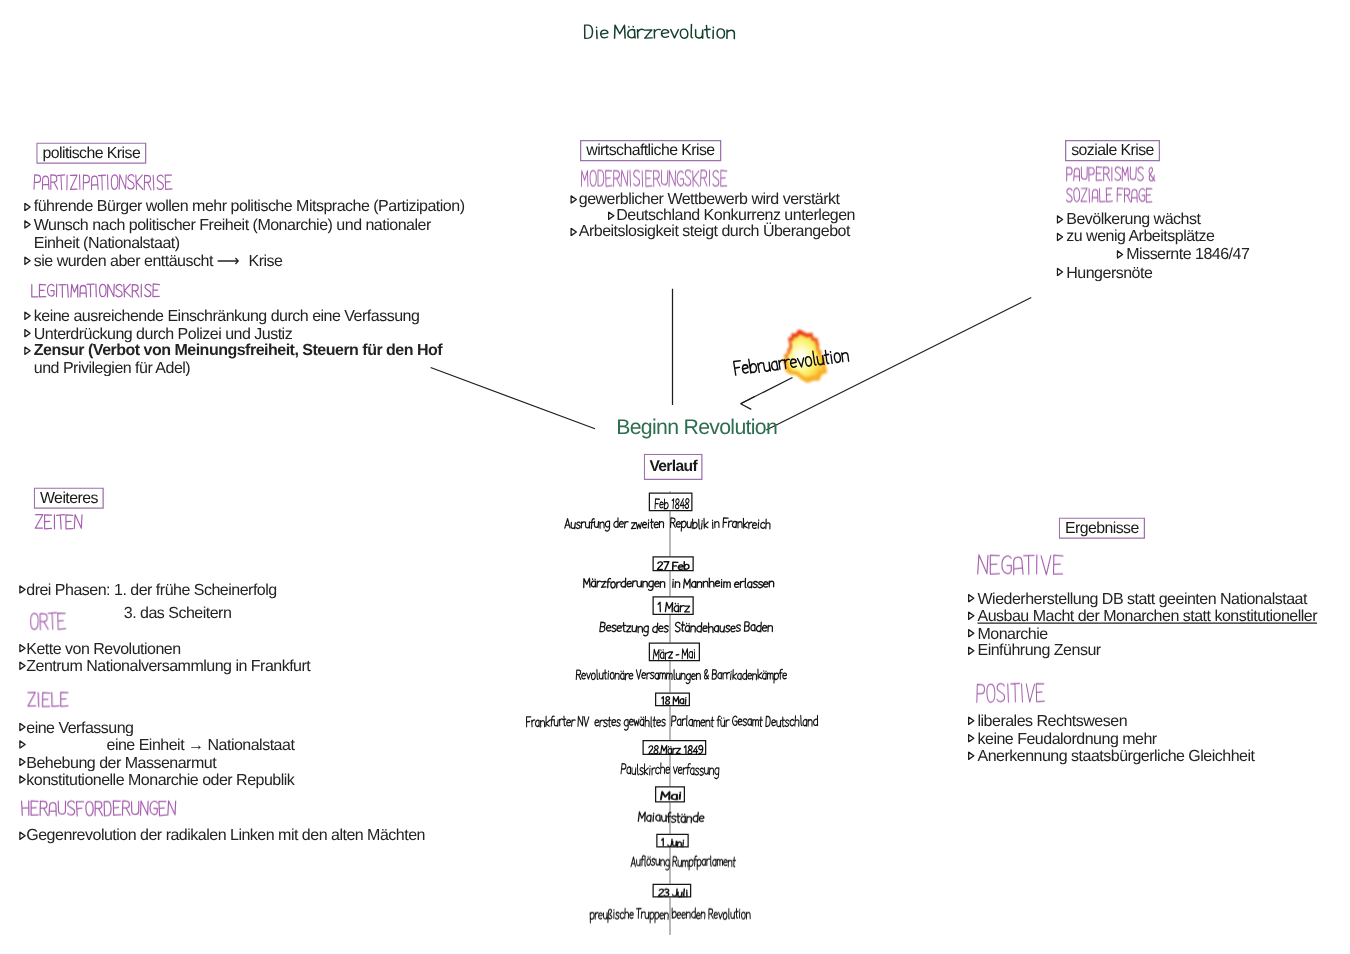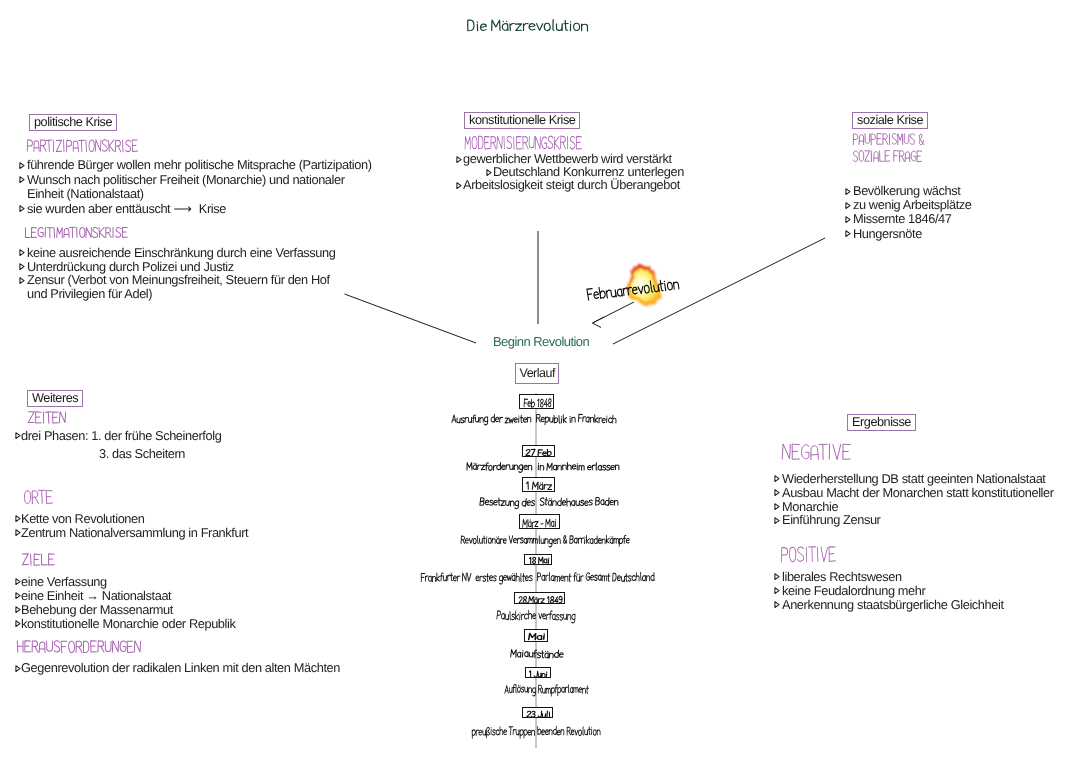--- a/index.html
+++ b/index.html
@@ -47,21 +47,21 @@
     width:6px;
     height:100%;
     line-height:inherit;
   }
   .bl .row .bullet svg{position:absolute;left:0;top:50%;margin-top:-3.6px;}
 
   
   .green-node{
     position:absolute;
     color:#2d6e4f;
-    font-size:13px;
+    font-size:17px;
     letter-spacing:-0.55px;
     transform:translateZ(0);
     line-height:14px;
     white-space:nowrap;
     font-family:"Liberation Sans",sans-serif;
   }
   .verlauf{
     position:absolute;
     border:1px solid #9c72ab;
     color:#1a1a1a;
@@ -136,30 +136,30 @@
       <div class="row" style="line-height:13.7px;"><span class="bullet" style="left:-8.5px">
           <svg width="6" height="7.2" viewBox="0 0 6 7.2" aria-hidden="true">
             <path d="M0.9 0.7 L5.1 3.6 L0.9 6.5 Z" fill="none" stroke="#1e1e1e" stroke-width="1.05" stroke-linejoin="round"></path>
           </svg>
         </span><span>keine ausreichende Einschränkung durch eine Verfassung</span></div>
       <div class="row" style="line-height:13.7px;"><span class="bullet" style="left:-8.5px">
           <svg width="6" height="7.2" viewBox="0 0 6 7.2" aria-hidden="true">
             <path d="M0.9 0.7 L5.1 3.6 L0.9 6.5 Z" fill="none" stroke="#1e1e1e" stroke-width="1.05" stroke-linejoin="round"></path>
           </svg>
         </span><span>Unterdrückung durch Polizei und Justiz</span></div>
-      <div class="row" style="line-height:13.7px;"><span class="bullet" style="left:-8.5px">
+      <div class="row" style="line-height:13.7px;font-weight:bold;"><span class="bullet" style="left:-8.5px">
           <svg width="6" height="7.2" viewBox="0 0 6 7.2" aria-hidden="true">
             <path d="M0.9 0.7 L5.1 3.6 L0.9 6.5 Z" fill="none" stroke="#1e1e1e" stroke-width="1.05" stroke-linejoin="round"></path>
           </svg>
         </span><span>Zensur (Verbot von Meinungsfreiheit, Steuern für den Hof</span></div>
       <div class="row" style="line-height:13.7px;"><span>und Privilegien für Adel)</span></div>
     </div>
   </div>
 <div id="col-economic" class="abs" style="left:0;top:0;">
-    <div class="boxlabel" style="left:464px;top:112px">konstitutionelle Krise</div>
+    <div class="boxlabel" style="left:464px;top:112px">wirtschaftliche Krise</div>
     <svg class="hw" width="121.5" height="27.3" style="left:464px;top:132px">
       <path transform="translate(0.6,3.90) scale(0.6831,0.9286)" fill="none" stroke="#a55fae" stroke-width="1.08" stroke-linecap="round" stroke-linejoin="round" d="M0.72 14.16 L1.18 0.65 L4.50 8.94 L7.88 0.73 L8.42 14.13 M14.32 0.55 C11.32 0.68 10.76 4.08 10.89 7.38 C11.03 11.38 12.16 14.17 14.56 13.94 C17.16 13.72 18.23 10.91 18.19 6.91 C18.15 3.01 17.02 0.42 14.32 0.55 Z M20.19 13.78 L20.19 0.38 L23.69 0.43 C27.90 0.86 28.17 12.76 23.79 13.63 L20.19 13.78 M36.20 0.79 L29.09 0.68 L29.67 14.17 L36.75 13.58 M29.38 7.28 L34.57 6.84 M38.55 14.12 L38.64 0.72 L42.54 0.89 C46.15 1.16 46.29 6.96 42.69 7.29 L38.74 7.32 M41.99 7.40 L46.05 14.07 M47.22 13.92 L48.03 0.43 L54.43 13.64 L55.13 0.75 M57.63 0.44 L58.24 13.93 M68.66 1.99 C67.20 -0.47 62.30 -0.16 61.99 3.35 C61.68 7.06 68.66 6.09 68.95 10.09 C69.25 13.88 63.57 14.82 61.90 11.96 M71.88 0.81 L72.39 14.31 M83.18 1.03 L76.08 0.74 L76.31 14.24 L83.41 13.83 M76.20 7.34 L81.40 7.03 M85.56 14.26 L85.19 0.86 L89.10 0.90 C92.71 1.04 93.05 6.83 89.47 7.29 L85.52 7.45 M88.77 7.41 L93.05 13.94 M94.72 0.39 L94.43 9.68 C94.37 13.38 101.05 13.97 101.42 10.08 L102.02 0.70 M103.38 14.23 L103.83 0.73 L110.58 13.75 L110.93 0.86 M120.01 2.67 C118.17 -0.10 112.98 0.68 112.88 7.38 C112.79 13.78 118.51 15.29 120.36 11.76 L120.19 7.76 L116.79 7.82 M129.14 2.01 C127.80 -0.52 122.89 -0.44 122.41 3.05 C121.92 6.74 128.94 6.10 129.04 10.11 C129.15 13.91 123.44 14.58 121.91 11.64 M131.16 0.79 L131.63 14.29 M138.46 0.85 L131.70 7.59 L138.73 14.25 M140.29 13.56 L140.96 0.18 L144.85 0.52 C148.44 0.94 148.34 6.74 144.73 6.91 L140.78 6.78 M144.02 6.99 L147.79 13.83 M150.89 0.25 L150.67 13.75 M161.45 2.30 C159.98 -0.16 155.09 0.17 154.78 3.68 C154.48 7.39 161.45 6.41 161.76 10.40 C162.06 14.19 156.38 15.14 154.71 12.28 M171.15 0.97 L164.06 0.52 L163.98 14.02 L171.08 13.77 M164.02 7.12 L169.22 6.93"></path>
     </svg>
     <div class="bl" style="left:463px;top:153px;line-height:12.9px">
       <div class="row" style="line-height:12.9px;"><span class="bullet" style="left:-7px">
           <svg width="6" height="7.2" viewBox="0 0 6 7.2" aria-hidden="true">
             <path d="M0.9 0.7 L5.1 3.6 L0.9 6.5 Z" fill="none" stroke="#1e1e1e" stroke-width="1.05" stroke-linejoin="round"></path>
           </svg>
         </span><span>gewerblicher Wettbewerb wird verstärkt</span></div>
       <div class="row" style="line-height:12.9px;margin-left:30px;"><span class="bullet" style="left:-7px">
@@ -175,50 +175,50 @@
     </div>
   </div>
 <div id="col-social" class="abs" style="left:0;top:0;">
     <div class="boxlabel" style="left:852px;top:112px">soziale Krise</div>
     <svg class="hw" width="75.5" height="23.5" style="left:852px;top:130px">
       <path transform="translate(0.6,3.36) scale(0.6430,0.8000)" fill="none" stroke="#a55fae" stroke-width="1.25" stroke-linecap="round" stroke-linejoin="round" d="M1.14 14.15 L1.25 0.74 L5.15 0.92 C8.75 1.19 8.90 7.39 5.30 7.62 L1.35 7.64 M9.85 13.85 L10.65 4.47 C11.10 0.79 16.81 0.83 17.05 4.54 L17.14 14.16 M10.62 9.78 L17.13 9.75 M19.42 0.31 L19.49 9.61 C19.58 13.31 26.28 13.63 26.49 9.73 L26.72 0.33 M28.92 14.39 L28.64 0.99 L32.54 1.05 C36.15 1.22 36.47 7.41 32.88 7.74 L28.93 7.88 M45.27 0.69 L38.19 0.12 L37.87 13.62 L44.98 13.49 M38.04 6.72 L43.24 6.62 M47.20 13.90 L47.18 0.50 L51.08 0.63 C54.69 0.87 54.88 6.67 51.29 7.03 L47.34 7.10 M50.59 7.14 L54.70 13.78 M57.35 0.56 L57.38 14.06 M68.21 2.00 C66.82 -0.50 61.92 -0.31 61.51 3.19 C61.10 6.89 68.10 6.10 68.30 10.10 C68.49 13.90 62.79 14.69 61.19 11.79 M70.23 13.99 L70.44 0.48 L73.92 8.71 L77.14 0.44 L77.93 13.82 M80.50 0.44 L80.23 9.73 C80.19 13.43 86.87 14.00 87.22 10.11 L87.79 0.72 M96.44 2.25 C95.06 -0.26 90.16 -0.10 89.73 3.40 C89.31 7.10 96.31 6.35 96.48 10.35 C96.66 14.15 90.95 14.91 89.37 12.00 M110.84 14.08 L104.77 7.52 C102.77 5.00 103.79 0.65 106.31 0.95 C108.62 1.26 108.55 4.46 106.13 6.56 C103.23 9.08 102.93 14.10 106.34 14.16 C108.64 14.17 109.84 11.62 110.12 8.70"></path>
     </svg>
     <svg class="hw" width="73.5" height="23.5" style="left:852px;top:147px">
       <path transform="translate(0.6,3.36) scale(0.6318,0.8000)" fill="none" stroke="#a55fae" stroke-width="1.25" stroke-linecap="round" stroke-linejoin="round" d="M8.06 2.47 C6.69 -0.05 1.79 0.10 1.35 3.59 C0.91 7.29 7.92 6.57 8.07 10.57 C8.23 14.37 2.52 15.11 0.96 12.19 M13.50 0.24 C10.51 0.46 10.04 3.88 10.27 7.17 C10.53 11.17 11.74 13.92 14.13 13.63 C16.72 13.32 17.71 10.48 17.55 6.49 C17.40 2.59 16.20 0.03 13.50 0.24 Z M19.58 0.55 L26.99 0.53 L19.18 13.54 L26.69 13.53 M29.49 0.70 L29.99 14.19 M33.37 13.79 L33.97 4.40 C34.35 0.70 40.06 0.63 40.38 4.33 L40.67 13.94 M34.06 9.70 L40.56 9.54 M42.61 0.57 L43.25 13.86 L50.14 13.39 M58.34 0.39 L51.23 0.34 L51.92 13.82 L59.00 13.17 M51.57 6.93 L56.76 6.45 M72.47 0.73 L65.39 0.16 L65.07 13.66 M65.24 6.76 L70.44 6.66 M74.47 14.01 L74.29 0.61 L78.20 0.70 C81.80 0.90 82.07 6.70 78.48 7.10 L74.53 7.21 M77.78 7.22 L81.97 13.80 M83.17 13.92 L83.78 4.53 C84.16 0.84 89.86 0.77 90.18 4.47 L90.47 14.08 M83.86 9.84 L90.36 9.68 M99.85 2.30 C98.02 -0.49 92.83 0.26 92.69 6.96 C92.55 13.36 98.26 14.91 100.13 11.40 L100.00 7.40 L96.60 7.43 M109.13 1.04 L102.04 0.61 L101.99 14.11 L109.10 13.84 M102.02 7.21 L107.22 7.01"></path>
     </svg>
-    <div class="bl" style="left:853px;top:184px;line-height:14.2px">
+    <div class="bl" style="left:853px;top:168px;line-height:14.2px">
       <div class="row" style="line-height:14.2px;"><span class="bullet" style="left:-8px">
           <svg width="6" height="7.2" viewBox="0 0 6 7.2" aria-hidden="true">
             <path d="M0.9 0.7 L5.1 3.6 L0.9 6.5 Z" fill="none" stroke="#1e1e1e" stroke-width="1.05" stroke-linejoin="round"></path>
           </svg>
         </span><span>Bevölkerung wächst</span></div>
       <div class="row" style="line-height:14.2px;"><span class="bullet" style="left:-8px">
           <svg width="6" height="7.2" viewBox="0 0 6 7.2" aria-hidden="true">
             <path d="M0.9 0.7 L5.1 3.6 L0.9 6.5 Z" fill="none" stroke="#1e1e1e" stroke-width="1.05" stroke-linejoin="round"></path>
           </svg>
         </span><span>zu wenig Arbeitsplätze</span></div>
-      <div class="row" style="line-height:14.2px;"><span class="bullet" style="left:-8px">
+      <div class="row" style="line-height:14.2px;margin-left:48px;"><span class="bullet" style="left:-8px">
           <svg width="6" height="7.2" viewBox="0 0 6 7.2" aria-hidden="true">
             <path d="M0.9 0.7 L5.1 3.6 L0.9 6.5 Z" fill="none" stroke="#1e1e1e" stroke-width="1.05" stroke-linejoin="round"></path>
           </svg>
         </span><span>Missernte 1846/47</span></div>
       <div class="row" style="line-height:14.2px;"><span class="bullet" style="left:-8px">
           <svg width="6" height="7.2" viewBox="0 0 6 7.2" aria-hidden="true">
             <path d="M0.9 0.7 L5.1 3.6 L0.9 6.5 Z" fill="none" stroke="#1e1e1e" stroke-width="1.05" stroke-linejoin="round"></path>
           </svg>
         </span><span>Hungersnöte</span></div>
     </div>
   </div>
 <div id="col-further" class="abs" style="left:0;top:0;">
     <div class="boxlabel" style="left:27px;top:390px">Weiteres</div>
     <svg class="hw" width="42.5" height="24.4" style="left:27px;top:408px">
       <path transform="translate(0.6,3.48) scale(0.7762,0.8286)" fill="none" stroke="#a55fae" stroke-width="1.21" stroke-linecap="round" stroke-linejoin="round" d="M1.18 0.37 L8.59 0.36 L0.78 13.37 L8.29 13.36 M17.47 0.78 L10.37 0.41 L10.44 13.91 L17.54 13.58 M10.41 7.01 L15.61 6.76 M20.53 0.55 L20.60 14.05 M22.81 0.98 L30.89 0.35 M26.60 0.72 L27.44 14.10 M39.48 0.90 L32.38 0.53 L32.44 14.03 L39.54 13.71 M32.41 7.13 L37.61 6.89 M41.00 13.66 L41.85 0.18 L48.21 13.40 L48.95 0.52"></path>
     </svg>
     <div class="bl" style="left:21px;top:427px;line-height:17.8px">
-      <div class="row" style="line-height:17.8px;"><span class="bullet" style="left:-6.5px">
+      <div class="row" style="line-height:17.8px;margin-top:36px;"><span class="bullet" style="left:-6.5px">
           <svg width="6" height="7.2" viewBox="0 0 6 7.2" aria-hidden="true">
             <path d="M0.9 0.7 L5.1 3.6 L0.9 6.5 Z" fill="none" stroke="#1e1e1e" stroke-width="1.05" stroke-linejoin="round"></path>
           </svg>
         </span><span>drei Phasen: 1. der frühe Scheinerfolg</span></div>
       <div class="row" style="padding-left:78px;line-height:17.8px;"><span>3. das Scheitern</span></div>
     </div>
     <svg class="hw" width="33.5" height="28.1" style="left:23px;top:486px">
       <path transform="translate(0.6,4.02) scale(0.8333,0.9571)" fill="none" stroke="#a55fae" stroke-width="1.04" stroke-linecap="round" stroke-linejoin="round" d="M4.74 0.77 C1.74 0.82 1.07 4.21 1.11 7.51 C1.14 11.51 2.19 14.33 4.59 14.17 C7.19 14.02 8.35 11.24 8.42 7.24 C8.49 3.34 7.44 0.72 4.74 0.77 Z M10.51 14.37 L10.25 0.98 L14.15 1.04 C17.76 1.22 18.06 7.01 14.47 7.43 L10.52 7.57 M13.78 7.56 L18.00 14.12 M17.96 0.64 L26.05 0.18 M21.75 0.46 L22.32 13.86 M34.26 0.76 L27.15 0.60 L27.62 14.09 L34.71 13.55 M27.38 7.20 L32.58 6.79"></path>
     </svg>
     <div class="bl" style="left:21px;top:512px;line-height:13.6px">
@@ -235,21 +235,21 @@
     </div>
     <svg class="hw" width="37.5" height="24.4" style="left:21px;top:550px">
       <path transform="translate(0.6,3.48) scale(0.8131,0.8286)" fill="none" stroke="#a55fae" stroke-width="1.21" stroke-linecap="round" stroke-linejoin="round" d="M0.89 0.74 L8.29 0.43 L1.01 13.74 L8.51 13.43 M11.07 0.76 L11.60 14.25 M22.64 1.21 L15.56 0.67 L15.30 14.17 L22.41 14.01 M15.43 7.27 L20.64 7.15 M24.39 0.63 L24.71 13.93 L31.61 13.62 M40.28 0.81 L33.19 0.42 L33.23 13.92 L40.33 13.61 M33.21 7.02 L38.41 6.78"></path>
     </svg>
     <div class="bl" style="left:21px;top:575px;line-height:13.9px">
       <div class="row" style="line-height:13.9px;"><span class="bullet" style="left:-6.5px">
           <svg width="6" height="7.2" viewBox="0 0 6 7.2" aria-hidden="true">
             <path d="M0.9 0.7 L5.1 3.6 L0.9 6.5 Z" fill="none" stroke="#1e1e1e" stroke-width="1.05" stroke-linejoin="round"></path>
           </svg>
         </span><span>eine Verfassung</span></div>
-      <div class="row" style="line-height:13.9px;"><span class="bullet" style="left:-6.5px">
+      <div class="row" style="line-height:13.9px;text-align:right;"><span class="bullet" style="left:-6.5px">
           <svg width="6" height="7.2" viewBox="0 0 6 7.2" aria-hidden="true">
             <path d="M0.9 0.7 L5.1 3.6 L0.9 6.5 Z" fill="none" stroke="#1e1e1e" stroke-width="1.05" stroke-linejoin="round"></path>
           </svg>
         </span><span>eine Einheit → Nationalstaat</span></div>
       <div class="row" style="line-height:13.9px;"><span class="bullet" style="left:-6.5px">
           <svg width="6" height="7.2" viewBox="0 0 6 7.2" aria-hidden="true">
             <path d="M0.9 0.7 L5.1 3.6 L0.9 6.5 Z" fill="none" stroke="#1e1e1e" stroke-width="1.05" stroke-linejoin="round"></path>
           </svg>
         </span><span>Behebung der Massenarmut</span></div>
       <div class="row" style="line-height:13.9px;"><span class="bullet" style="left:-6.5px">
@@ -273,21 +273,21 @@
     <div class="boxlabel" style="left:847px;top:414px">Ergebnisse</div>
     <svg class="hw" width="73.5" height="33.0" style="left:781px;top:439px">
       <path transform="translate(0.6,4.71) scale(1.0221,1.1214)" fill="none" stroke="#a55fae" stroke-width="0.89" stroke-linecap="round" stroke-linejoin="round" d="M0.57 13.66 L1.49 0.18 L7.78 13.44 L8.58 0.56 M17.47 0.78 L10.37 0.41 L10.44 13.91 L17.54 13.58 M10.41 7.01 L15.61 6.76 M26.80 2.55 C25.05 -0.28 19.83 0.33 19.52 7.03 C19.21 13.42 24.88 15.12 26.84 11.66 L26.81 7.66 L23.41 7.60 M28.75 14.22 L28.76 4.81 C28.91 1.10 34.60 0.67 35.15 4.35 L36.04 13.92 M29.18 10.10 L35.66 9.53 M36.58 0.72 L44.68 0.50 M40.38 0.66 L40.54 14.06 M46.85 0.21 L46.70 13.71 M50.18 0.84 L54.27 14.23 L57.78 0.72 M67.23 0.89 L60.14 0.36 L59.91 13.86 L67.02 13.69 M60.03 6.96 L65.24 6.83"></path>
     </svg>
     <div class="bl" style="left:782px;top:472px;line-height:13.8px">
       <div class="row" style="line-height:13.8px;"><span class="bullet" style="left:-8px">
           <svg width="6" height="7.2" viewBox="0 0 6 7.2" aria-hidden="true">
             <path d="M0.9 0.7 L5.1 3.6 L0.9 6.5 Z" fill="none" stroke="#1e1e1e" stroke-width="1.05" stroke-linejoin="round"></path>
           </svg>
         </span><span>Wiederherstellung DB statt geeinten Nationalstaat</span></div>
-      <div class="row" style="line-height:13.8px;"><span class="bullet" style="left:-8px">
+      <div class="row" style="line-height:13.8px;text-decoration:underline;"><span class="bullet" style="left:-8px">
           <svg width="6" height="7.2" viewBox="0 0 6 7.2" aria-hidden="true">
             <path d="M0.9 0.7 L5.1 3.6 L0.9 6.5 Z" fill="none" stroke="#1e1e1e" stroke-width="1.05" stroke-linejoin="round"></path>
           </svg>
         </span><span>Ausbau Macht der Monarchen statt konstitutioneller</span></div>
       <div class="row" style="line-height:13.8px;"><span class="bullet" style="left:-8px">
           <svg width="6" height="7.2" viewBox="0 0 6 7.2" aria-hidden="true">
             <path d="M0.9 0.7 L5.1 3.6 L0.9 6.5 Z" fill="none" stroke="#1e1e1e" stroke-width="1.05" stroke-linejoin="round"></path>
           </svg>
         </span><span>Monarchie</span></div>
       <div class="row" style="line-height:13.8px;"><span class="bullet" style="left:-8px">
@@ -349,21 +349,21 @@
       </filter>
   </defs>
   <g transform="translate(2,2)">
     <path filter="url(#flame-b1)" fill="url(#flame-rim)" d="M20.0 2.7 C20.58 2.94 23.05 4.5 23.7 4.62 C24.35 4.75 27.36 3.92 27.8 4.2 C28.24 4.48 28.58 7.58 28.93 7.93 C29.28 8.28 31.7 8.13 32.0 8.4 C32.3 8.67 32.47 10.75 32.59 11.19 C32.72 11.63 33.44 13.22 33.5 13.7 C33.56 14.18 33.14 16.52 33.31 17.0 C33.48 17.48 35.48 19.02 35.6 19.4 C35.72 19.78 34.61 21.19 34.78 21.55 C34.95 21.91 37.43 23.23 37.7 23.7 C37.97 24.17 37.96 26.59 38.05 27.18 C38.14 27.77 38.66 30.04 38.8 30.8 C38.94 31.56 39.98 35.68 39.71 36.26 C39.44 36.84 36.13 37.28 35.6 37.8 C35.07 38.32 33.94 42.06 33.35 42.48 C32.76 42.9 29.29 42.65 28.5 42.8 C27.71 42.95 24.65 44.37 23.83 44.25 C23.0 44.13 19.33 41.89 18.6 41.4 C17.88 40.91 15.78 38.65 15.13 38.35 C14.48 38.05 11.4 37.98 10.8 37.8 C10.2 37.62 8.32 36.5 7.9 36.15 C7.48 35.8 5.98 34.15 5.8 33.6 C5.62 33.05 5.87 30.2 5.72 29.61 C5.57 29.02 3.99 26.96 4.0 26.5 C4.01 26.04 5.81 24.47 5.89 24.11 C5.97 23.75 4.84 22.52 5.0 22.2 C5.16 21.88 7.62 20.6 7.84 20.25 C8.06 19.9 7.47 18.39 7.6 18.0 C7.72 17.61 9.2 16.09 9.34 15.61 C9.48 15.13 9.38 12.92 9.3 12.3 C9.22 11.68 8.22 8.57 8.35 8.19 C8.47 7.81 10.54 8.02 10.8 7.7 C11.06 7.38 11.22 4.62 11.51 4.39 C11.8 4.16 13.87 5.12 14.3 4.9 C14.73 4.68 16.23 1.88 16.71 1.7 C17.19 1.52 19.42 2.46 20.0 2.7Z"></path>
     <path filter="url(#flame-b2)" fill="url(#flame-core)" d="M20.17 6.47 C20.64 6.67 22.61 7.91 23.13 8.01 C23.65 8.11 26.06 7.45 26.41 7.67 C26.76 7.89 27.04 10.37 27.32 10.65 C27.6 10.93 29.53 10.81 29.77 11.03 C30.01 11.25 30.15 12.91 30.25 13.26 C30.35 13.61 30.92 14.88 30.97 15.27 C31.02 15.66 30.68 17.53 30.82 17.91 C30.96 18.29 32.55 19.53 32.65 19.83 C32.75 20.13 31.86 21.26 32.0 21.55 C32.14 21.84 34.11 22.89 34.33 23.27 C34.55 23.64 34.54 25.58 34.61 26.05 C34.68 26.52 35.1 28.34 35.21 28.95 C35.32 29.56 36.15 32.85 35.94 33.32 C35.73 33.79 33.07 34.14 32.65 34.55 C32.23 34.96 31.32 37.96 30.85 38.29 C30.38 38.62 27.6 38.43 26.97 38.55 C26.34 38.67 23.9 39.8 23.24 39.71 C22.58 39.62 19.63 37.82 19.05 37.43 C18.47 37.04 16.8 35.23 16.28 34.99 C15.76 34.75 13.29 34.7 12.81 34.55 C12.33 34.4 10.82 33.51 10.49 33.23 C10.16 32.95 8.96 31.63 8.81 31.19 C8.67 30.75 8.87 28.47 8.75 28.0 C8.63 27.53 7.36 25.88 7.37 25.51 C7.38 25.14 8.82 23.89 8.89 23.6 C8.96 23.31 8.04 22.33 8.17 22.07 C8.3 21.81 10.28 20.79 10.45 20.51 C10.62 20.23 10.15 19.02 10.25 18.71 C10.35 18.4 11.54 17.18 11.65 16.8 C11.76 16.42 11.68 14.64 11.61 14.15 C11.54 13.66 10.75 11.17 10.85 10.86 C10.95 10.55 12.6 10.72 12.81 10.47 C13.02 10.22 13.15 8.01 13.38 7.82 C13.61 7.63 15.26 8.41 15.61 8.23 C15.96 8.05 17.16 5.82 17.54 5.67 C17.92 5.52 19.7 6.27 20.17 6.47Z"></path>
   </g>
 </svg>
 
 <div class="abs green-node" style="left:493px;top:335px;">Beginn Revolution</div>
 
-<div class="verlauf" style="left:515px;top:363px;">Verlauf</div>
+<div class="verlauf" style="left:515px;top:363px;font-weight:bold;">Verlauf</div>
 
 <div id="timeline">
     <div class="tl-date" style="left:519px;top:393.5px;width:35px;height:15px"></div>
     <svg class="hw" width="32.0" height="17.3" style="left:522.5px;top:395.9px">
       <path transform="translate(0.6,2.48) scale(0.4361,0.5893)" fill="none" stroke="#111" stroke-width="1.78" stroke-linecap="round" stroke-linejoin="round" d="M9.07 1.54 L1.89 1.03 L0.93 14.20 M1.36 7.61 L6.68 7.55 M9.83 9.21 L15.87 8.46 C16.41 5.16 11.27 3.80 9.90 7.81 C8.86 11.02 10.39 14.81 15.40 12.37 M18.41 1.35 L17.87 14.75 C17.87 14.75 18.11 6.75 21.24 6.25 C24.56 5.76 25.40 8.76 24.87 11.06 C24.33 13.66 21.41 15.85 18.05 13.35 M32.30 3.43 L35.18 0.99 L34.05 14.14 M42.32 1.15 C39.92 1.10 38.97 3.18 39.04 4.98 C39.13 7.79 44.71 8.11 44.79 11.11 C44.82 13.51 43.34 14.48 41.35 14.34 C39.35 14.29 38.03 13.16 38.29 10.97 C38.72 7.98 44.43 7.90 44.94 5.11 C45.27 3.32 44.62 1.20 42.32 1.15 Z M53.06 0.84 L47.13 10.14 L54.54 9.81 M52.68 5.65 L52.59 14.05 M60.66 0.65 C58.27 0.49 57.21 2.52 57.19 4.32 C57.15 7.13 62.72 7.71 62.65 10.72 C62.56 13.11 61.04 14.01 59.06 13.77 C57.06 13.64 55.80 12.45 56.17 10.27 C56.73 7.30 62.44 7.49 63.08 4.73 C63.50 2.96 62.96 0.81 60.66 0.65 Z"></path>
     </svg>
     <svg class="hw" width="169.0" height="16.8" style="left:451px;top:412px">
       <path transform="translate(0.6,2.40) scale(0.5061,0.5714)" fill="none" stroke="#151515" stroke-width="1.84" stroke-linecap="round" stroke-linejoin="round" d="M0.55 14.09 L4.88 0.97 L8.55 13.88 M1.95 9.95 L7.46 9.61 M10.89 6.19 L10.43 11.77 C10.14 14.96 15.17 15.80 16.19 12.36 L17.08 6.61 L16.28 14.97 M25.01 7.25 C24.05 5.33 19.95 5.23 19.46 7.72 C18.96 10.30 24.71 9.84 24.62 12.24 C24.52 14.94 19.87 15.43 18.62 13.50 M27.16 5.40 L26.56 13.78 M27.06 8.20 C28.14 5.65 30.34 4.77 32.25 5.68 M33.21 5.84 L33.39 11.44 C33.49 14.64 38.58 14.88 39.19 11.35 L39.40 5.53 L39.58 13.93 M47.10 1.47 C44.90 0.37 43.54 1.91 43.27 4.70 L42.52 14.47 M41.32 6.21 L46.44 6.14 M47.60 4.79 L47.34 10.38 C47.17 13.58 52.23 14.23 53.12 10.75 L53.80 4.97 L53.30 13.36 M55.88 5.77 L56.27 14.16 M56.11 8.16 C57.07 5.50 62.05 4.18 62.40 8.16 L62.66 13.76 M71.15 5.49 C69.72 3.71 65.01 4.09 64.64 8.70 C64.30 12.81 69.05 14.02 71.05 11.19 M71.28 4.59 L71.14 14.39 C71.10 18.19 66.67 19.37 64.75 17.10 M84.53 -0.16 L84.59 13.24 M84.52 5.74 C83.06 3.99 78.26 4.45 77.97 9.07 C77.70 13.18 82.47 14.31 84.42 11.45 M86.94 8.56 L93.01 8.19 C93.76 4.93 88.72 3.25 87.09 7.16 C85.85 10.30 87.14 14.18 92.29 12.06 M95.58 5.10 L94.93 13.48 M95.46 7.90 C96.55 5.36 98.76 4.49 100.67 5.41 M105.89 6.83 L112.29 6.54 L105.68 14.83 L112.18 14.54 M113.66 6.65 L115.25 15.01 L117.61 8.54 L119.64 14.89 L121.66 6.53 M123.61 9.75 L129.65 9.11 C130.26 5.82 125.14 4.37 123.69 8.35 C122.59 11.54 124.06 15.36 129.11 13.01 M132.85 5.71 L132.52 14.10 M132.95 2.71 L133.06 3.21 M137.62 1.57 L137.48 11.77 C137.41 13.87 138.19 14.46 139.40 14.14 M135.67 6.01 L140.48 5.61 M142.06 9.65 L148.08 8.80 C148.57 5.48 143.40 4.22 142.10 8.25 C141.11 11.48 142.71 15.24 147.67 12.71 M150.25 4.80 L150.01 13.20 M150.30 7.20 C151.47 4.62 156.53 3.68 156.57 7.68 L156.41 13.28 M167.62 13.15 L168.22 0.04 L172.11 0.15 C175.80 0.37 175.73 5.97 172.02 6.35 L168.07 6.44 M171.32 6.47 L175.12 12.99 M177.00 8.81 L183.05 8.19 C183.66 4.90 178.56 3.43 177.09 7.42 C175.98 10.60 177.44 14.42 182.49 12.09 M185.39 4.68 L184.60 18.27 M185.38 7.28 C186.18 4.91 189.29 3.59 191.14 5.45 C192.90 7.30 192.18 12.48 188.90 13.39 C186.85 13.93 185.36 12.59 185.08 11.08 M194.17 5.23 L193.97 10.83 C193.84 14.02 198.90 14.62 199.76 11.14 L200.37 5.35 L199.97 13.74 M202.43 1.47 L202.95 14.87 C202.95 14.87 202.56 6.88 205.64 6.14 C208.92 5.38 209.99 8.31 209.64 10.64 C209.31 13.28 206.57 15.69 203.02 13.46 M212.18 1.89 L212.67 13.08 C212.70 14.88 213.21 15.45 214.10 15.29 M217.34 6.72 L216.71 15.10 M217.53 3.73 L217.63 4.23 M220.54 0.66 L220.96 14.05 M226.97 5.47 L220.93 10.35 L226.65 13.70 M234.05 6.16 L234.46 14.55 M233.87 3.16 L234.03 3.65 M237.52 5.05 L237.75 13.44 M237.70 7.44 C238.72 4.79 243.73 3.57 243.99 7.56 L244.15 13.16 M258.61 0.19 L251.43 -0.26 L250.58 12.92 M250.95 6.33 L256.28 6.21 M259.75 4.32 L259.20 12.70 M259.66 7.12 C260.72 4.57 262.92 3.68 264.84 4.57 M271.76 6.11 C270.61 4.02 266.27 4.12 265.50 8.78 C264.80 12.84 269.34 14.36 271.19 11.58 L271.89 5.12 L271.16 13.48 M274.00 5.33 L274.32 13.72 M274.20 7.72 C275.19 5.06 280.18 3.78 280.50 7.77 L280.71 13.36 M282.84 0.65 L283.26 14.05 M289.27 5.47 L283.23 10.35 L288.95 13.70 M291.23 6.36 L291.43 14.76 M291.40 9.15 C292.23 6.52 294.34 5.43 296.33 6.15 M297.45 10.32 L303.51 9.93 C304.26 6.66 299.21 5.00 297.59 8.92 C296.36 12.06 297.66 15.93 302.81 13.80 M306.83 5.78 L306.23 14.16 M307.01 2.78 L307.12 3.29 M316.18 7.40 C314.65 5.09 310.37 5.97 310.13 10.50 C309.88 14.42 314.59 15.62 316.35 12.70 M318.74 1.56 L318.24 14.96 M318.50 8.96 C319.66 6.37 324.72 5.41 324.78 9.41 L324.64 15.01"></path>
     </svg>
     <div class="tl-date" style="left:521.5px;top:445px;width:33px;height:12px"></div>

